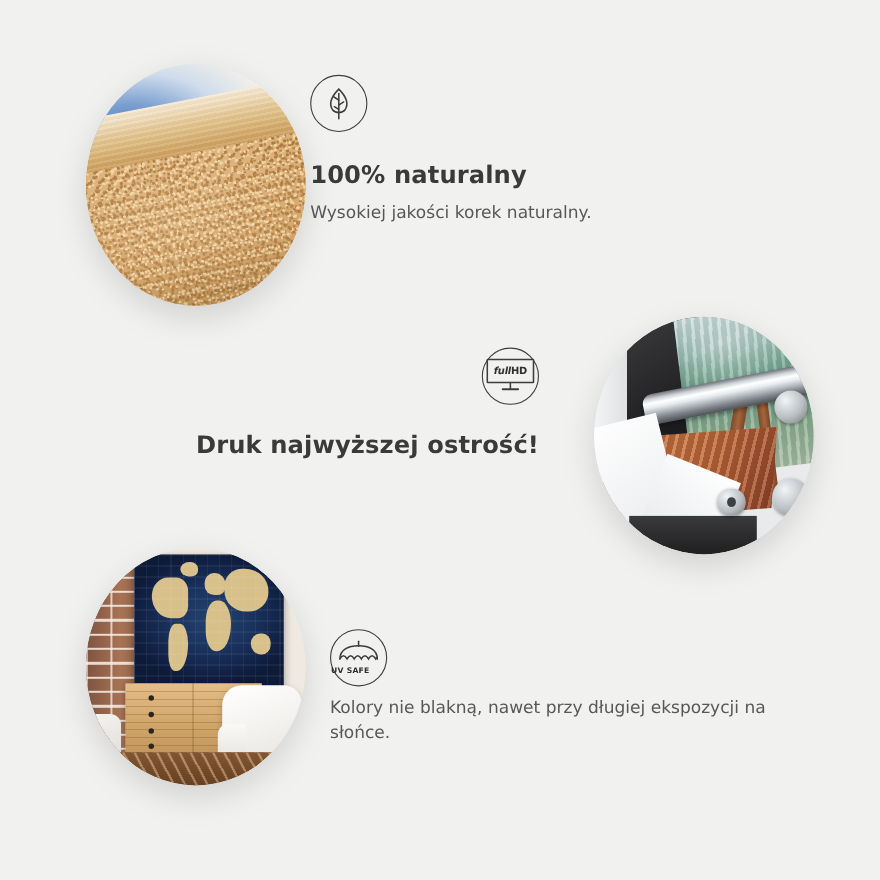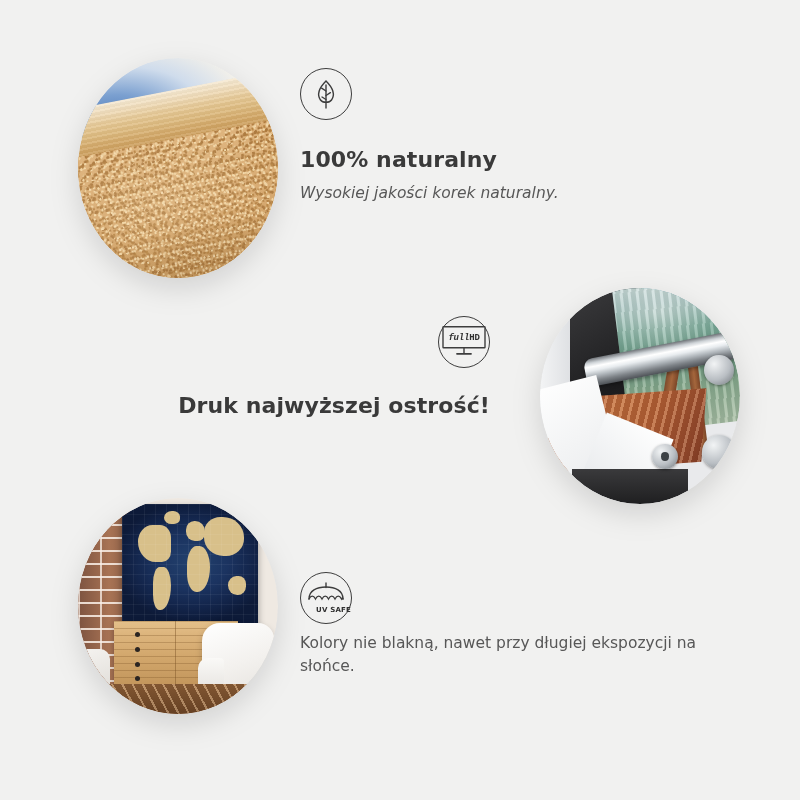--- a/index.html
+++ b/index.html
@@ -231,38 +231,38 @@
     position:relative;
   }
   .heading {
     font-size:22px; font-weight:bold; color:#3a3a3a;
     letter-spacing:.1px; line-height:1.25; white-space:nowrap;
   }
   .desc {
     font-size:15.5px; color:#575757; line-height:1.5; font-weight:normal;
   }
 
-  #block-natural { left:300px; top:68px; text-align:left; }
+  #block-natural { left:282px; top:68px; text-align:left; }
   #block-natural .heading { margin-top:26px; }
-  #block-natural .desc { margin-top:8px;font-style:italic; }
+  #block-natural .desc { margin-top:8px; }
 
   #block-print { left:160px; top:316px; width:330px; text-align:right; }
   #block-print .icon-wrap { display:flex; justify-content:flex-end; }
   #block-print .heading { margin-top:24px; }
   #block-print .desc { margin-top:8px; }
 
   #block-uv { left:300px; top:572px; width:410px; text-align:left; }
   #block-uv .heading { margin-top:26px; }
   #block-uv .desc { margin-top:8px; }
 
   .fullhd-text { font-size:9px; color:#2f2f2f; letter-spacing:-.2px; }
   .fullhd-text i { font-style:italic; font-weight:600; }
   .fullhd-text b { font-weight:bold; }
   .uvsafe-text {
-    position:absolute; bottom:9px; left:0; right:0; text-align:right;
+    position:absolute; bottom:9px; left:0; right:0; text-align:left;
     font-size:7px; font-weight:bold; color:#2f2f2f; letter-spacing:.2px;
   }
 </style>
 </head>
 <body>
 
 <div class="stage">
 
   <div class="photo" id="photo-cork">
     <div class="photo-inner">
@@ -289,21 +289,21 @@
   </div>
 
   <div class="block" id="block-print">
     <div class="icon-wrap">
       <div class="icon-circle">
         <svg width="50" height="34" viewBox="0 0 50 34" fill="none" stroke="#3d3d3d" stroke-width="1.4" stroke-linecap="round" style="position:absolute;left:50%;top:50%;transform:translate(-50%,-52%);">
           <rect x="4" y="2.5" width="42" height="21" rx="0.5" fill="#f1f1f0"></rect>
           <line x1="25" y1="23.5" x2="25" y2="29"></line>
           <line x1="18" y1="29.5" x2="32" y2="29.5" stroke-width="1.8"></line>
         </svg>
-        <span class="fullhd-text" style="position:relative;z-index:2;transform:translateY(-4px);font-family:Liberation Mono, monospace;">
+        <span class="fullhd-text" style="position:relative;z-index:2;transform:translateY(-4px);">
           <i>full</i><b>HD</b>
         </span>
       </div>
     </div>
     <div class="heading">Druk najwyższej ostrość!</div>
   </div>
 
   <div class="photo" id="photo-printer">
     <div class="photo-inner">
       <div class="pr-bg"></div>

